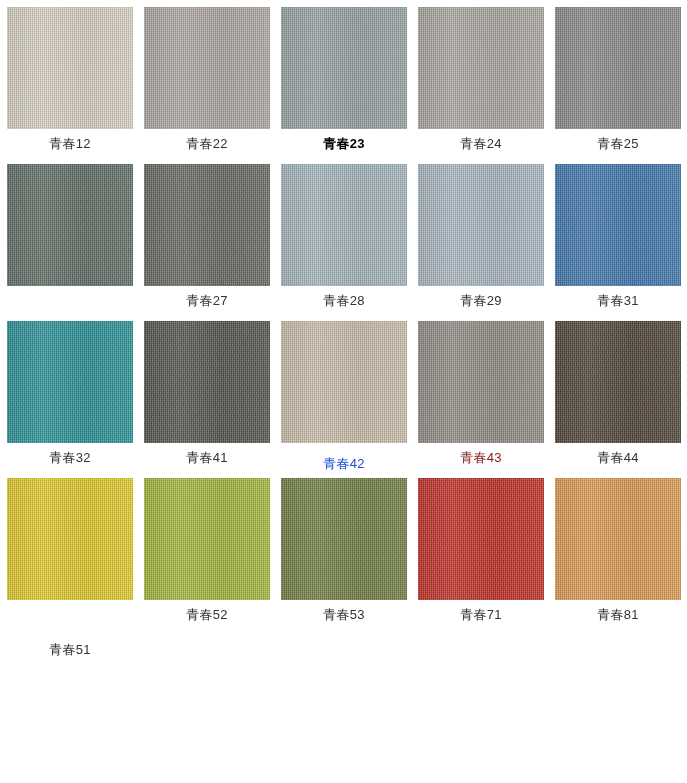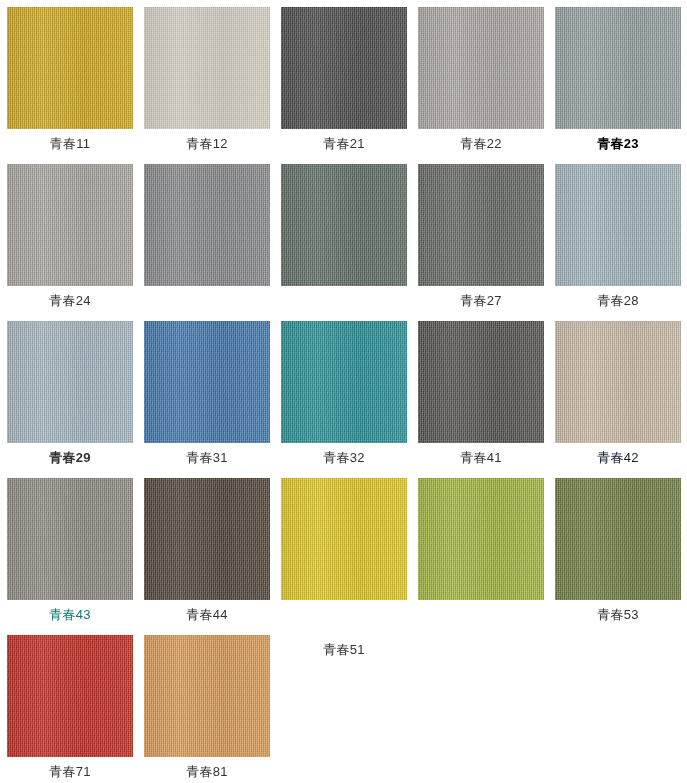--- a/index.html
+++ b/index.html
@@ -76,91 +76,85 @@
     color: #333333;
     letter-spacing: 0.2px;
     white-space: nowrap;
   }
 </style>
 </head>
 <body style="background: rgb(255, 255, 255);">
 
 <main id="swatch-grid">
     <div class="swatch-cell">
-      <div class="swatch-chip" title="青春11" style="background-color: rgb(211, 170, 32);"></div>
-      <div class="swatch-label" style="color: rgb(51, 51, 51);">青春11</div>
-    </div>
-    <div class="swatch-cell">
       <div class="swatch-chip" title="青春12" style="background-color: rgb(216, 210, 197);"></div>
       <div class="swatch-label" style="color: rgb(51, 51, 51);">青春12</div>
-    </div>
-    <div class="swatch-cell">
-      <div class="swatch-chip" title="青春21" style="background-color: rgb(71, 71, 71);"></div>
-      <div class="swatch-label" style="color: rgb(51, 51, 51);">青春21</div>
     </div>
     <div class="swatch-cell">
       <div class="swatch-chip" title="青春22" style="background-color: rgb(172, 166, 162);"></div>
       <div class="swatch-label" style="color: rgb(51, 51, 51);">青春22</div>
     </div>
     <div class="swatch-cell">
       <div class="swatch-chip" title="青春23" style="background-color: rgb(148, 161, 162);"></div>
       <div class="swatch-label" style="color: #000000; font-weight: bold;">青春23</div>
     </div>
     <div class="swatch-cell">
       <div class="swatch-chip" title="青春24" style="background-color: rgb(169, 166, 159);"></div>
       <div class="swatch-label" style="color: rgb(51, 51, 51);">青春24</div>
     </div>
     <div class="swatch-cell">
       <div class="swatch-chip" title="青春25" style="background-color: rgb(135, 136, 138);"></div>
+      <div class="swatch-label" style="color: rgb(51, 51, 51);">青春25</div>
     </div>
     <div class="swatch-cell">
       <div class="swatch-chip" title="青春26" style="background-color: rgb(93, 107, 99);"></div>
     </div>
     <div class="swatch-cell">
       <div class="swatch-chip" title="青春27" style="background-color: rgb(98, 101, 94);"></div>
       <div class="swatch-label" style="color: rgb(51, 51, 51);">青春27</div>
     </div>
     <div class="swatch-cell">
       <div class="swatch-chip" title="青春28" style="background-color: rgb(163, 182, 188);"></div>
       <div class="swatch-label" style="color: rgb(51, 51, 51);">青春28</div>
     </div>
     <div class="swatch-cell">
       <div class="swatch-chip" title="青春29" style="background-color: rgb(168, 183, 194);"></div>
-      <div class="swatch-label" style="color: rgb(51, 51, 51); font-weight: bold;">青春29</div>
+      <div class="swatch-label" style="color: rgb(51, 51, 51);">青春29</div>
     </div>
     <div class="swatch-cell">
       <div class="swatch-chip" title="青春31" style="background-color: rgb(59, 116, 172);"></div>
       <div class="swatch-label" style="color: rgb(51, 51, 51);">青春31</div>
     </div>
     <div class="swatch-cell">
       <div class="swatch-chip" title="青春32" style="background-color: rgb(36, 143, 147);"></div>
       <div class="swatch-label" style="color: rgb(51, 51, 51);">青春32</div>
     </div>
     <div class="swatch-cell">
       <div class="swatch-chip" title="青春41" style="background-color: rgb(81, 78, 74);"></div>
       <div class="swatch-label" style="color: rgb(51, 51, 51);">青春41</div>
     </div>
     <div class="swatch-cell">
       <div class="swatch-chip" title="青春42" style="background-color: rgb(203, 189, 169);"></div>
-      <div class="swatch-label" style="color: #0f172a;">青春42</div>
+      <div class="swatch-label" style="color: #1d4ed8; margin-top: 6px;">青春42</div>
     </div>
     <div class="swatch-cell">
       <div class="swatch-chip" title="青春43" style="background-color: rgb(142, 138, 130);"></div>
-      <div class="swatch-label" style="color: #0f766e;">青春43</div>
+      <div class="swatch-label" style="color: #7f1d1d;">青春43</div>
     </div>
     <div class="swatch-cell">
       <div class="swatch-chip" title="青春44" style="background-color: rgb(75, 63, 51);"></div>
       <div class="swatch-label" style="color: rgb(51, 51, 51);">青春44</div>
     </div>
     <div class="swatch-cell">
       <div class="swatch-chip" title="青春51" style="background-color: rgb(226, 202, 37);"></div>
       <div class="swatch-label" style="color: rgb(51, 51, 51); margin-top: 35px;">青春51</div>
     </div>
     <div class="swatch-cell">
       <div class="swatch-chip" title="青春52" style="background-color: rgb(163, 182, 55);"></div>
+      <div class="swatch-label" style="color: rgb(51, 51, 51);">青春52</div>
     </div>
     <div class="swatch-cell">
       <div class="swatch-chip" title="青春53" style="background-color: rgb(109, 124, 64);"></div>
       <div class="swatch-label" style="color: rgb(51, 51, 51);">青春53</div>
     </div>
     <div class="swatch-cell">
       <div class="swatch-chip" title="青春71" style="background-color: rgb(192, 40, 31);"></div>
       <div class="swatch-label" style="color: rgb(51, 51, 51);">青春71</div>
     </div>
     <div class="swatch-cell">

